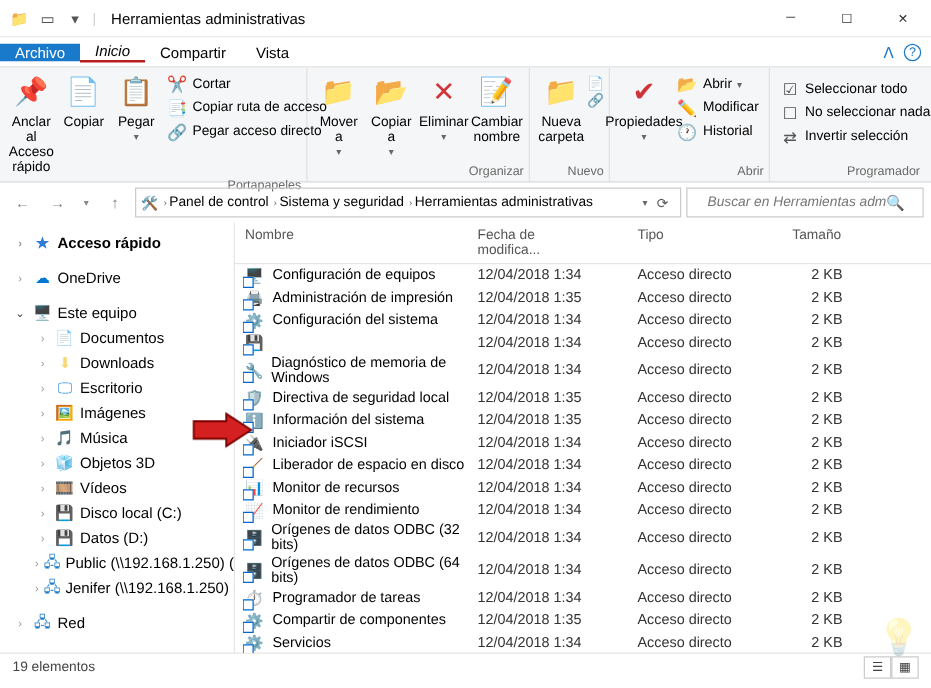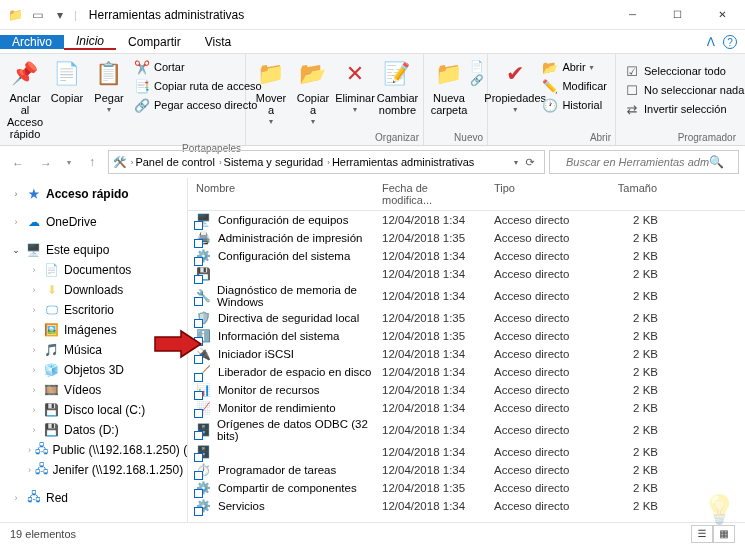--- a/index.html
+++ b/index.html
@@ -58,21 +58,21 @@
 .folder-ic { color: #f8d775; }
 .drive-ic { color: #888; }
 .net-ic { color: #1979ca; }
 
 
 .listview { flex: 1; overflow: auto; position: relative; }
 .listhdr { display: flex; border-bottom: 1px solid #e5e5e5; color: #555; font-size: 11px; position: sticky; top: 0; background: #fff; }
 .listhdr div { padding: 4px 8px; border-right: 1px solid transparent; }
 .col-name { width: 186px; }
 .col-date { width: 112px; }
-.col-type { width: 108px; }
+.col-type { width: 108px; margin-left: 16px; }
 .col-size { width: 72px; text-align: right; }
 .row { display: flex; align-items: center; font-size: 11.5px; padding: 1px 0; cursor: pointer; }
 .row .col-name { display: flex; align-items: center; gap: 6px; padding-left: 8px; }
 .row .col-date, .row .col-type { padding: 0 8px; color: #333; }
 .row .col-size { padding: 0 8px; color: #333; }
 .fic { width: 16px; height: 16px; display: flex; align-items: center; justify-content: center; font-size: 12px; }
 .shortcut-ic { position: relative; }
 .shortcut-ic::after { content: ""; position: absolute; left: -2px; bottom: -2px; width: 7px; height: 7px; background: #fff; border: 1px solid #0066cc; font-size: 6px; }
 
 
@@ -462,20 +462,21 @@
             <span class="fic shortcut-ic">🗄️</span>
             <span>Orígenes de datos ODBC (32 bits)</span>
           </div>
           <div class="col-date">12/04/2018 1:34</div>
           <div class="col-type">Acceso directo</div>
           <div class="col-size">2 KB</div>
         </div>
         <div class="row">
           <div class="col-name">
             <span class="fic shortcut-ic">🗄️</span>
+            <span>Orígenes de datos ODBC (64 bits)</span>
           </div>
           <div class="col-date">12/04/2018 1:34</div>
           <div class="col-type">Acceso directo</div>
           <div class="col-size">2 KB</div>
         </div>
         <div class="row">
           <div class="col-name">
             <span class="fic shortcut-ic">⏱️</span>
             <span>Programador de tareas</span>
           </div>

